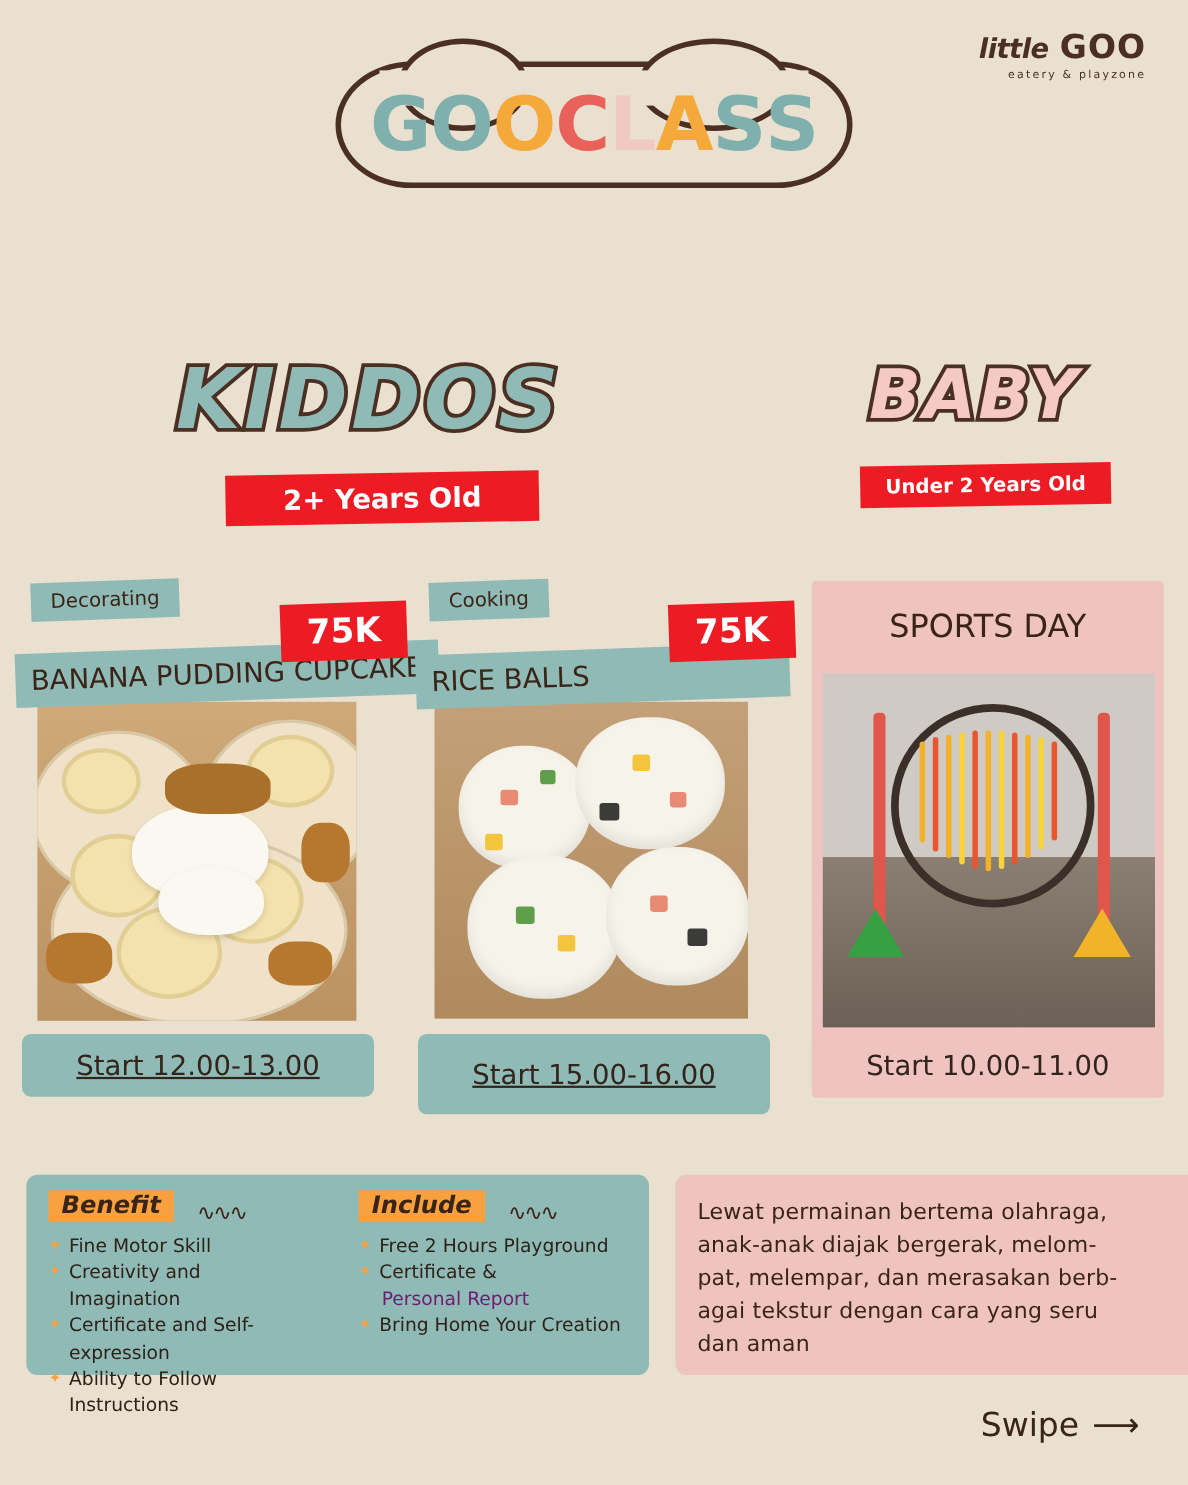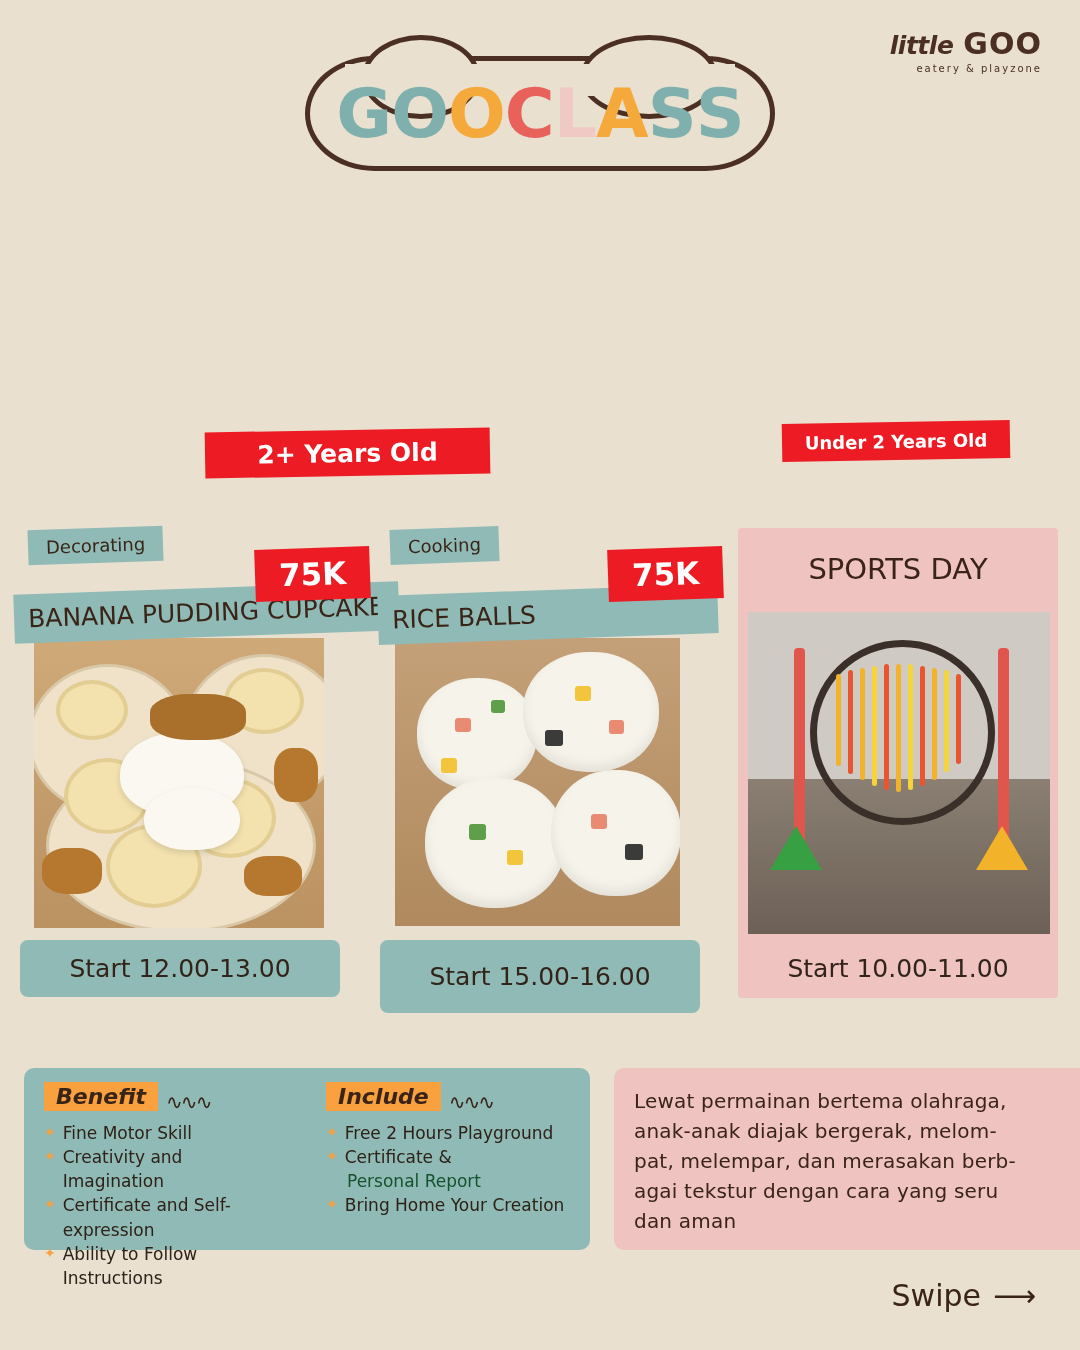--- a/index.html
+++ b/index.html
@@ -116,20 +116,21 @@
     font-weight: bold; font-size: 31px; padding: 8px 24px; z-index: 5;
     transform: rotate(-2deg);
   }
   .photo {
     position: absolute; overflow: hidden; background: #cfc4b4;
   }
   .time-bar {
     position: absolute; background: #8fbab6; color: #32241a;
     font-size: 25px; display: flex; align-items: center; justify-content: center;
     border-radius: 8px;
+    text-decoration: underline;
   }
 
   
   .c1-label { top: 528px; left: 28px; transform: rotate(-2deg); }
   .c1-title { top: 588px; left: 14px; transform: rotate(-2deg); }
   .c1-price { top: 548px; left: 255px; }
   .c1-photo { top: 638px; left: 34px; width: 290px; height: 290px; }
   .c1-time  { top: 940px; left: 20px; width: 320px; height: 57px; }
 
   
@@ -161,29 +162,29 @@
     position: absolute; top: 1068px; left: 24px; width: 566px; height: 182px;
     background: #8fbab6; border-radius: 10px; padding: 14px 20px;
   }
   .cols { display: flex; gap: 38px; }
   .col { flex: 1; }
   .hdr {
     display: inline-block; background: #f9a03f; color: #3a2418;
     font-size: 22px; font-weight: bold; padding: 2px 12px; font-style: italic;
     margin-bottom: 10px;
   }
-  .hdr-row { display: flex; align-items: center; gap: 8px; }
+  .hdr-row { display: flex; align-items: center; gap: 21px; }
   .squiggle { color: #3a2418; font-size: 20px; letter-spacing: -2px; }
   .bullets { list-style: none; }
   .bullets li {
     font-size: 17px; color: #2e2118; line-height: 1.42;
     display: flex; gap: 7px; align-items: flex-start;
   }
   .bullets li .dot { color: #f9a03f; font-size: 14px; line-height: 1.6; }
-  .sub-line { font-size: 17px; color: #14532d; line-height: 1.42; padding-left: 21px; }
+  .sub-line { font-size: 17px; color: #701a75; line-height: 1.42; padding-left: 21px; }
 
   .desc-panel {
     position: absolute; top: 1068px; left: 614px; width: 524px; height: 182px;
     background: #eec3c0; border-radius: 10px; padding: 18px 20px;
   }
   .desc-text {
     font-size: 20px; color: #3a2418; line-height: 1.5;
     white-space: pre-line; letter-spacing: 0.2px;
   }
 
@@ -257,22 +258,24 @@
       <span class="g3">O</span>
       <span class="g4">C</span>
       <span class="g5">L</span>
       <span class="g6">A</span>
       <span class="g7">S</span>
       <span class="g8">S</span>
     </div>
   </div>
 
 
+  <div class="kiddos-head">KIDDOS</div>
   <div class="age-tag age-kiddos">2+ Years Old</div>
 
+  <div class="baby-head">BABY</div>
   <div class="age-tag age-baby">Under 2 Years Old</div>
 
   <div class="card">
     <div class="card-label c1-label">Decorating</div>
     <div class="card-title c1-title">BANANA PUDDING CUPCAKE</div>
     <div class="price-tag c1-price">75K</div>
     <div class="photo c1-photo ph-pudding">
       <div class="cup" style="left:-6px; top:26px; width:160px; height:150px;"></div>
       <div class="cup" style="left:150px; top:16px; width:160px; height:150px;"></div>
       <div class="cup" style="left:12px; top:120px; width:270px; height:175px;"></div>

